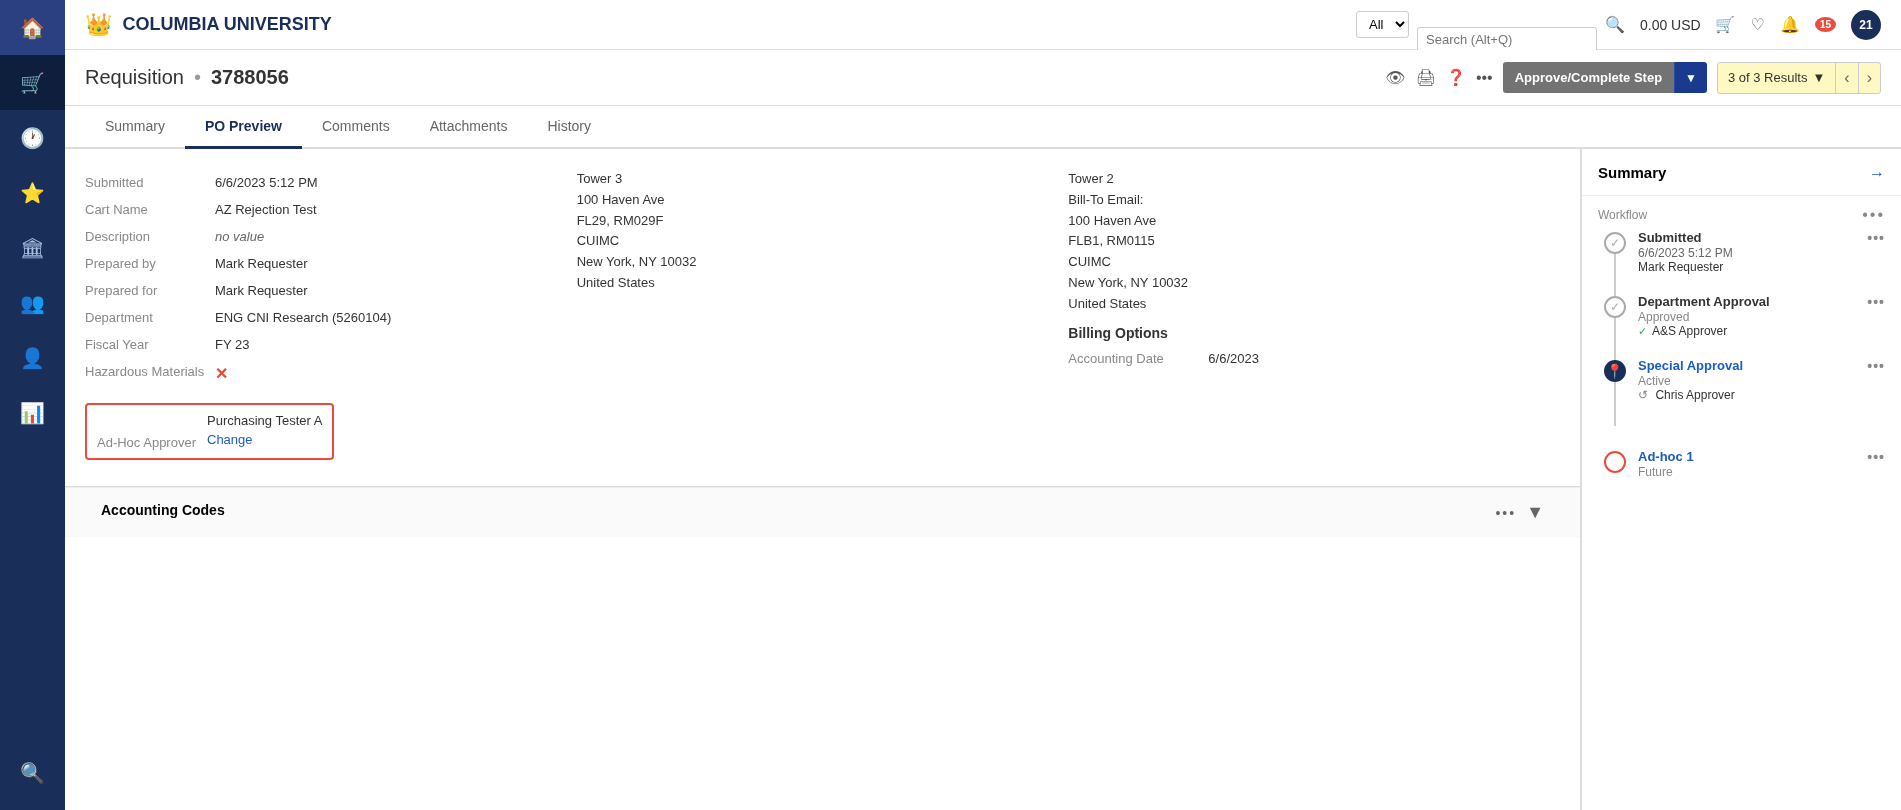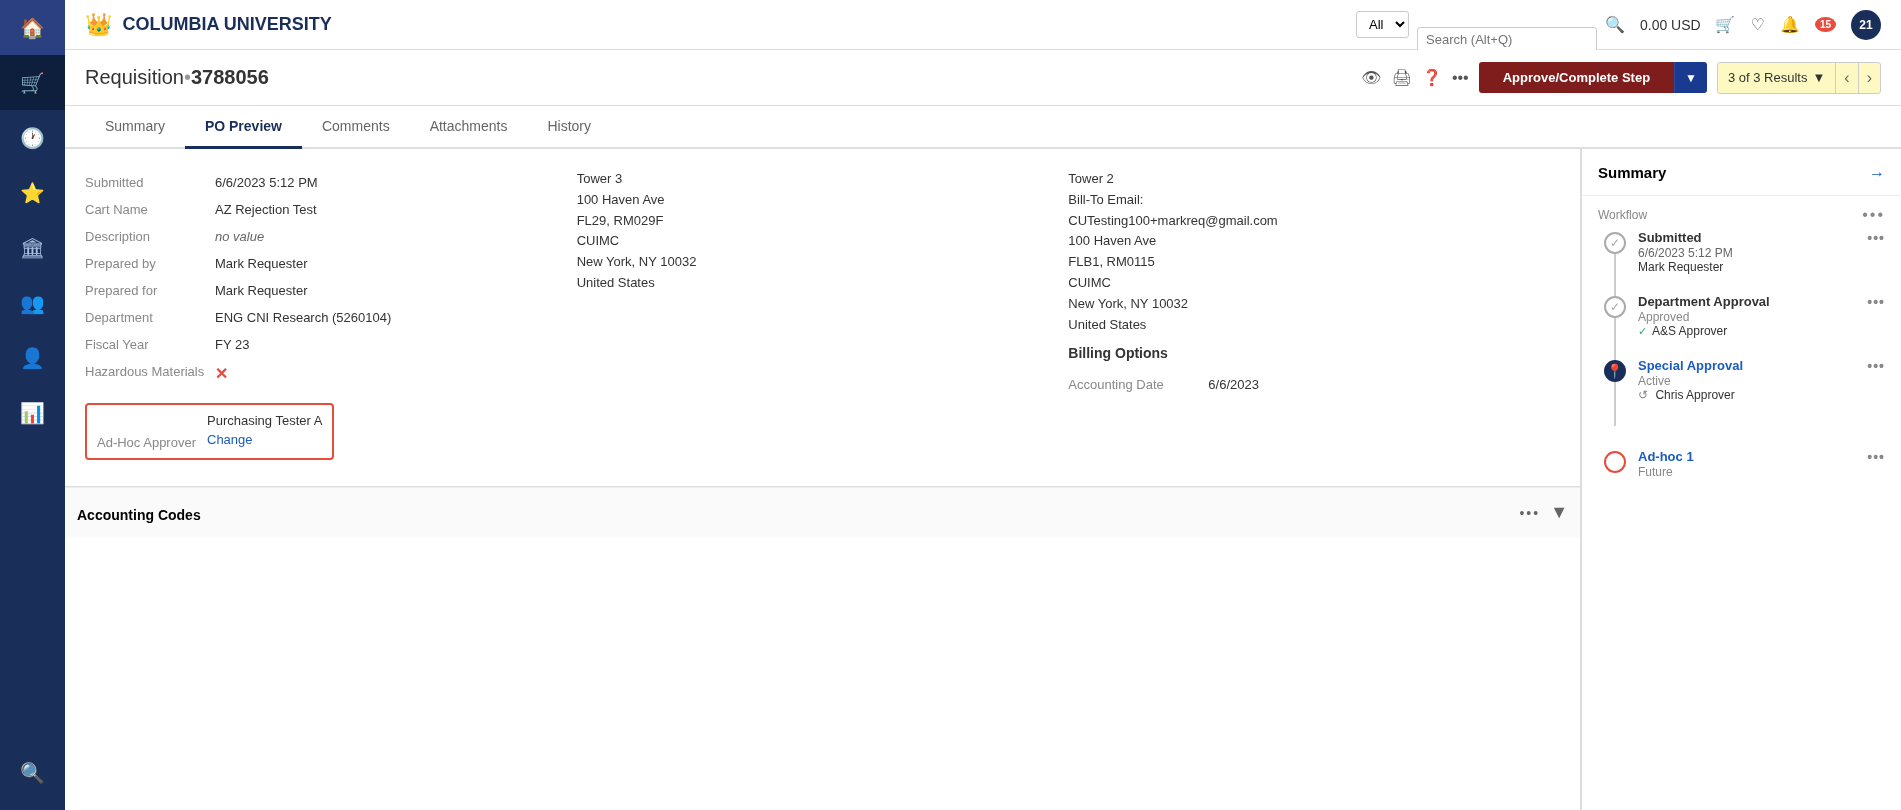--- a/index.html
+++ b/index.html
@@ -116,34 +116,35 @@
       padding: 0 20px;
       flex-shrink: 0;
       gap: 20px;
     }
     .page-title {
       font-size: 20px;
       font-weight: normal;
       color: #333;
       display: flex;
       align-items: center;
+      gap: 10px;
     }
     .page-title .dot { color: #999; }
     .page-title .req-num { font-weight: 600; }
     .page-header-actions {
       margin-left: auto;
       display: flex;
       align-items: center;
       gap: 10px;
     }
     .btn-primary {
-      background: #7f1d1d;
+      background: #737373;
       color: white;
       border: none;
-      padding: 8px 24px;
+      padding: 8px 12px;
       font-size: 13px;
       cursor: pointer;
       border-radius: 3px 0 0 3px;
       font-weight: bold;
     }
     .btn-primary-dropdown {
       background: #1a3a8f;
       color: white;
       border: none;
       border-left: 1px solid #2a4aa0;
@@ -245,21 +246,21 @@
 
     
     .address-block {
       font-size: 13px;
       color: #333;
       line-height: 1.6;
     }
 
     
     .billing-section { padding-top: 10px; }
-    .billing-title { font-weight: bold; font-size: 14px; color: #333; margin-bottom: 16px; }
+    .billing-title { font-weight: bold; font-size: 14px; color: #333; margin-bottom: 10px; }
     .billing-row { display: flex; gap: 20px; }
     .billing-label { color: #888; font-size: 13px; min-width: 120px; }
     .billing-value { color: #333; font-size: 13px; }
 
     
     .adhoc-row {
       border: 2px solid #e74c3c;
       border-radius: 4px;
       padding: 8px 10px;
       display: flex;
@@ -270,22 +271,22 @@
     .adhoc-content { display: flex; flex-direction: column; gap: 4px; }
     .adhoc-name { color: #333; font-size: 13px; }
     .adhoc-change { color: #1a5cbf; font-size: 13px; cursor: pointer; }
 
     
     .x-mark { color: #e74c3c; font-size: 16px; font-weight: bold; }
 
     
     .accounting-header {
       display: flex;
-      align-items: flex-end;
-      padding: 14px 12px;
+      align-items: flex-start;
+      padding: 14px 36px;
       border-top: 1px solid #eee;
       background: #fafafa;
     }
     .accounting-title { font-weight: bold; font-size: 14px; flex: 1; }
     .accounting-actions { display: flex; gap: 10px; align-items: center; color: #666; font-size: 18px; }
 
     
     .summary-panel {
       width: 320px;
       background: white;
@@ -500,21 +501,20 @@
               <div>CUIMC</div>
               <div>New York, NY 10032</div>
               <div>United States</div>
             </div>
           </div>
 
           <div class="info-col">
             <div class="address-block">
               <div>Tower 2</div>
               <div>Bill-To Email:</div>
-              <div>CUTesting100+markreq@gmail.com</div>
               <div>100 Haven Ave</div>
               <div>FLB1, RM0115</div>
               <div>CUIMC</div>
               <div>New York, NY 10032</div>
               <div>United States</div>
             </div>
             <div class="billing-section">
               <div class="billing-title">Billing Options</div>
               <div class="billing-row">
                 <span class="billing-label">Accounting Date</span>

